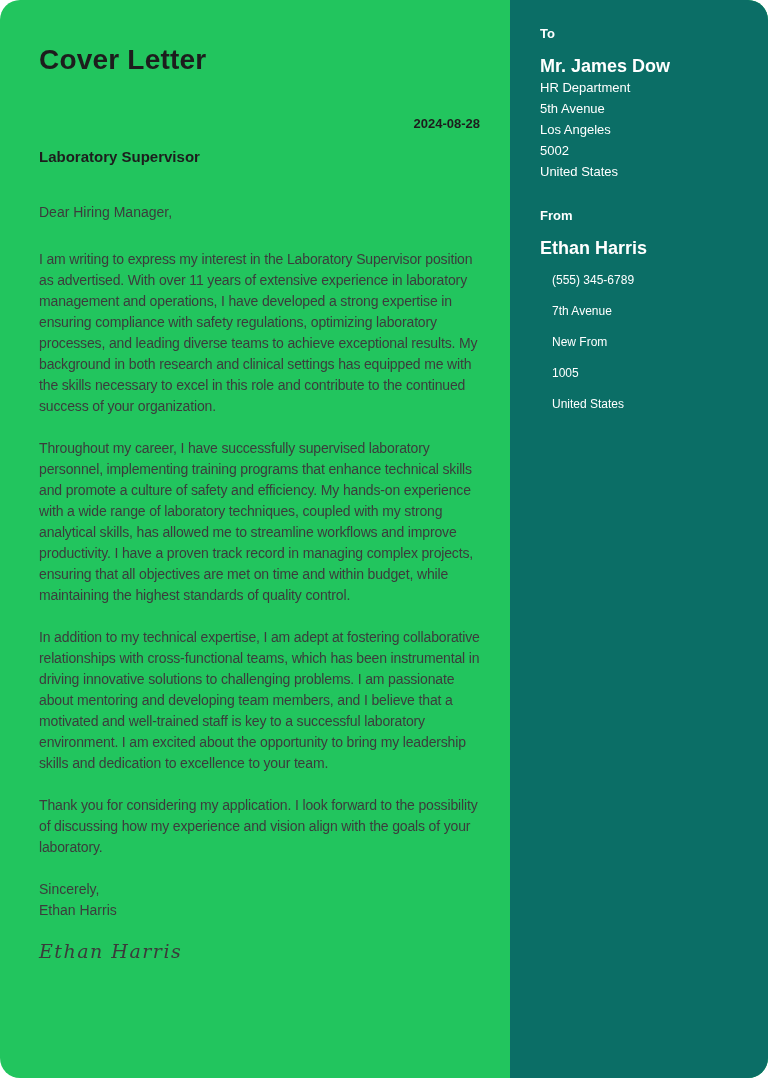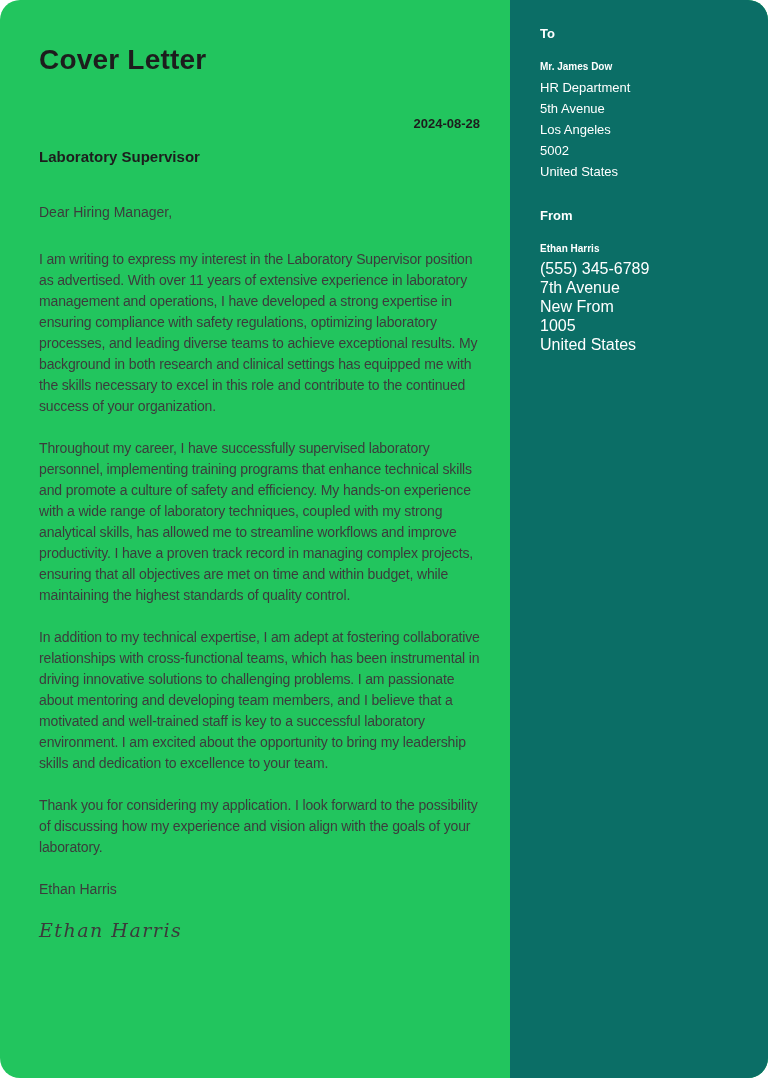--- a/index.html
+++ b/index.html
@@ -87,34 +87,34 @@
   }
   .sidebar h2 {
     margin: 0;
     font-size: 13px;
     line-height: 16px;
     font-weight: 700;
     color: #ffffff;
   }
   .sidebar .name {
     margin: 14px 0 0;
-    font-size: 10px;
+    font-size: 18px;
     line-height: 21px;
     font-weight: 700;
   }
   .sidebar .to-section p.line {
     margin: 0;
     font-size: 13px;
     line-height: 21px;
     font-weight: 400;
   }
   .sidebar .from-section { margin-top: 26px; }
   .sidebar .from-section p.line {
-    margin: 0;
-    font-size: 16px;
+    margin: 12px;
+    font-size: 12px;
     line-height: 19px;
     font-weight: 400;
   }
 </style>
 </head>
 <body>
 
 <div class="page">
 
   <main class="letter">
@@ -122,20 +122,21 @@
     <p class="date">2024-08-28</p>
     <p class="job">Laboratory Supervisor</p>
     <p class="salutation">Dear Hiring Manager,</p>
 
     <p class="para first">I am writing to express my interest in the Laboratory Supervisor position as advertised. With over 11 years of extensive experience in laboratory management and operations, I have developed a strong expertise in ensuring compliance with safety regulations, optimizing laboratory processes, and leading diverse teams to achieve exceptional results. My background in both research and clinical settings has equipped me with the skills necessary to excel in this role and contribute to the continued success of your organization.</p>
     <p class="para">Throughout my career, I have successfully supervised laboratory personnel, implementing training programs that enhance technical skills and promote a culture of safety and efficiency. My hands-on experience with a wide range of laboratory techniques, coupled with my strong analytical skills, has allowed me to streamline workflows and improve productivity. I have a proven track record in managing complex projects, ensuring that all objectives are met on time and within budget, while maintaining the highest standards of quality control.</p>
     <p class="para">In addition to my technical expertise, I am adept at fostering collaborative relationships with cross-functional teams, which has been instrumental in driving innovative solutions to challenging problems. I am passionate about mentoring and developing team members, and I believe that a motivated and well-trained staff is key to a successful laboratory environment. I am excited about the opportunity to bring my leadership skills and dedication to excellence to your team.</p>
     <p class="para">Thank you for considering my application. I look forward to the possibility of discussing how my experience and vision align with the goals of your laboratory.</p>
 
     <div class="closing-block">
+      <p>Sincerely,</p>
       <p>Ethan Harris</p>
     </div>
 
     <div class="signature">Ethan Harris</div>
   </main>
 
   <aside class="sidebar">
 
     <section class="to-section">
       <h2>To</h2>

